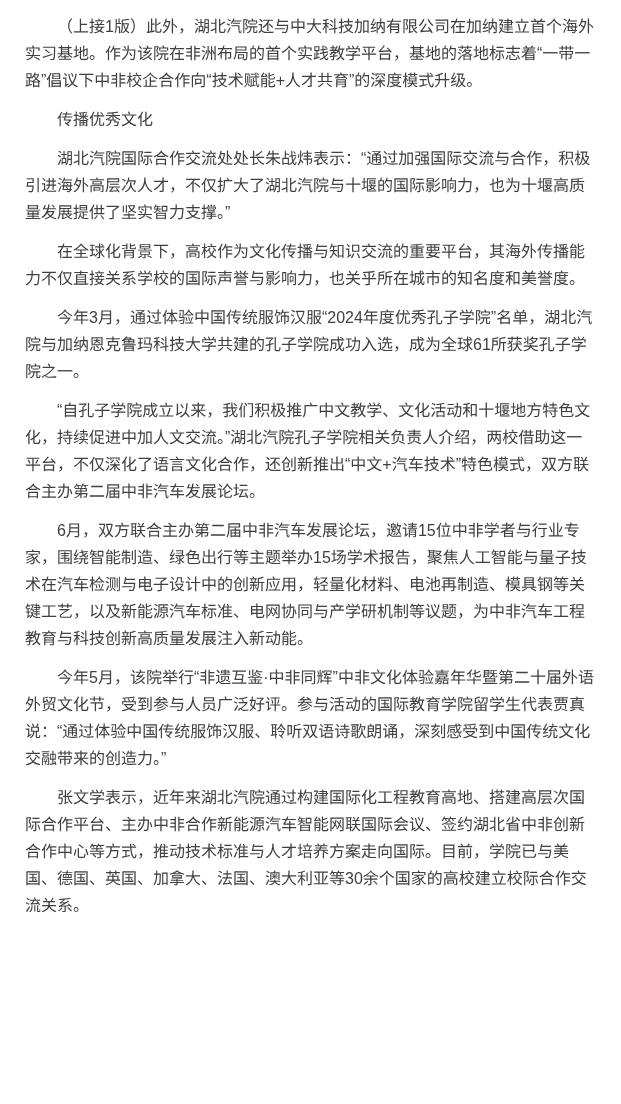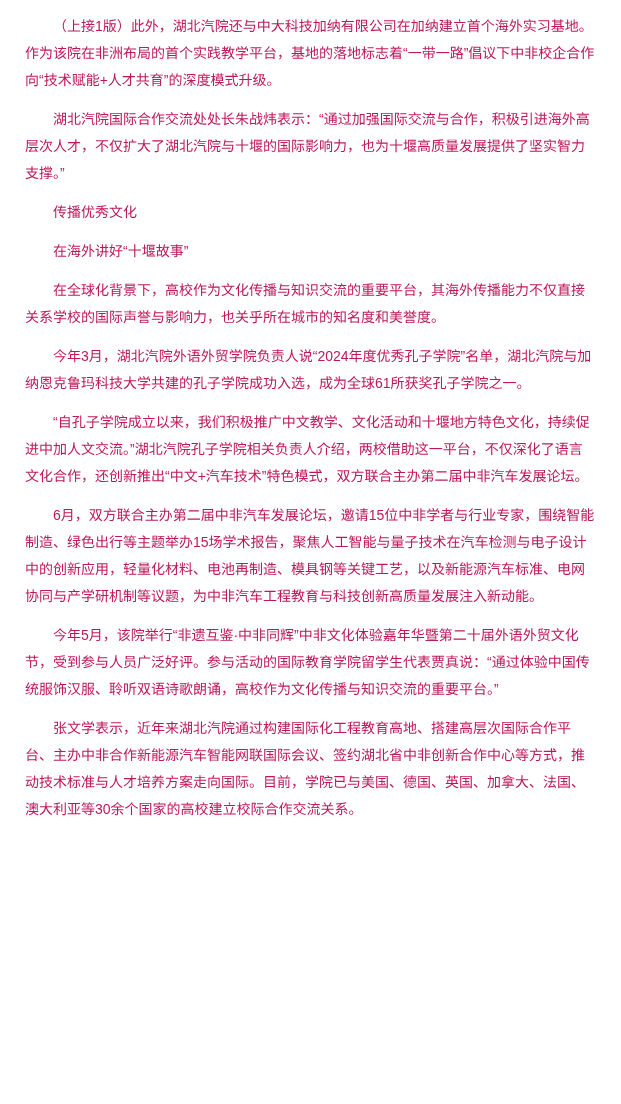--- a/index.html
+++ b/index.html
@@ -11,41 +11,40 @@
     box-sizing: border-box;
     width: 621px;
     min-height: 1104px;
     margin: 0 auto;
     background: #ffffff;
     padding: 13px 25px 20px 25px;
     font-family: "Liberation Sans", "DejaVu Sans", sans-serif;
   }
   .article p {
     margin: 0 0 12px 0;
-    font-size: 14px;
+    font-size: 16px;
     line-height: 27px;
-    color: #be185d;
+    color: #404040;
     text-indent: 2em;
     letter-spacing: 0;
     word-break: break-all;
   }
   .article p:last-child {
     margin-bottom: 0;
   }
 </style>
 </head>
 <body>
 
 <div class="page">
   <div class="article">
     <p>（上接1版）此外，湖北汽院还与中大科技加纳有限公司在加纳建立首个海外实习基地。作为该院在非洲布局的首个实践教学平台，基地的落地标志着“一带一路”倡议下中非校企合作向“技术赋能+人才共育”的深度模式升级。</p>
+    <p>传播优秀文化</p>
     <p>湖北汽院国际合作交流处处长朱战炜表示：“通过加强国际交流与合作，积极引进海外高层次人才，不仅扩大了湖北汽院与十堰的国际影响力，也为十堰高质量发展提供了坚实智力支撑。”</p>
-    <p>传播优秀文化</p>
-    <p>在海外讲好“十堰故事”</p>
     <p>在全球化背景下，高校作为文化传播与知识交流的重要平台，其海外传播能力不仅直接关系学校的国际声誉与影响力，也关乎所在城市的知名度和美誉度。</p>
-    <p>今年3月，湖北汽院外语外贸学院负责人说“2024年度优秀孔子学院”名单，湖北汽院与加纳恩克鲁玛科技大学共建的孔子学院成功入选，成为全球61所获奖孔子学院之一。</p>
+    <p>今年3月，通过体验中国传统服饰汉服“2024年度优秀孔子学院”名单，湖北汽院与加纳恩克鲁玛科技大学共建的孔子学院成功入选，成为全球61所获奖孔子学院之一。</p>
     <p>“自孔子学院成立以来，我们积极推广中文教学、文化活动和十堰地方特色文化，持续促进中加人文交流。”湖北汽院孔子学院相关负责人介绍，两校借助这一平台，不仅深化了语言文化合作，还创新推出“中文+汽车技术”特色模式，双方联合主办第二届中非汽车发展论坛。</p>
     <p>6月，双方联合主办第二届中非汽车发展论坛，邀请15位中非学者与行业专家，围绕智能制造、绿色出行等主题举办15场学术报告，聚焦人工智能与量子技术在汽车检测与电子设计中的创新应用，轻量化材料、电池再制造、模具钢等关键工艺，以及新能源汽车标准、电网协同与产学研机制等议题，为中非汽车工程教育与科技创新高质量发展注入新动能。</p>
-    <p>今年5月，该院举行“非遗互鉴·中非同辉”中非文化体验嘉年华暨第二十届外语外贸文化节，受到参与人员广泛好评。参与活动的国际教育学院留学生代表贾真说：“通过体验中国传统服饰汉服、聆听双语诗歌朗诵，高校作为文化传播与知识交流的重要平台。”</p>
+    <p>今年5月，该院举行“非遗互鉴·中非同辉”中非文化体验嘉年华暨第二十届外语外贸文化节，受到参与人员广泛好评。参与活动的国际教育学院留学生代表贾真说：“通过体验中国传统服饰汉服、聆听双语诗歌朗诵，深刻感受到中国传统文化交融带来的创造力。”</p>
     <p>张文学表示，近年来湖北汽院通过构建国际化工程教育高地、搭建高层次国际合作平台、主办中非合作新能源汽车智能网联国际会议、签约湖北省中非创新合作中心等方式，推动技术标准与人才培养方案走向国际。目前，学院已与美国、德国、英国、加拿大、法国、澳大利亚等30余个国家的高校建立校际合作交流关系。</p>
 
   </div>
 </div>
 
 </body></html>

